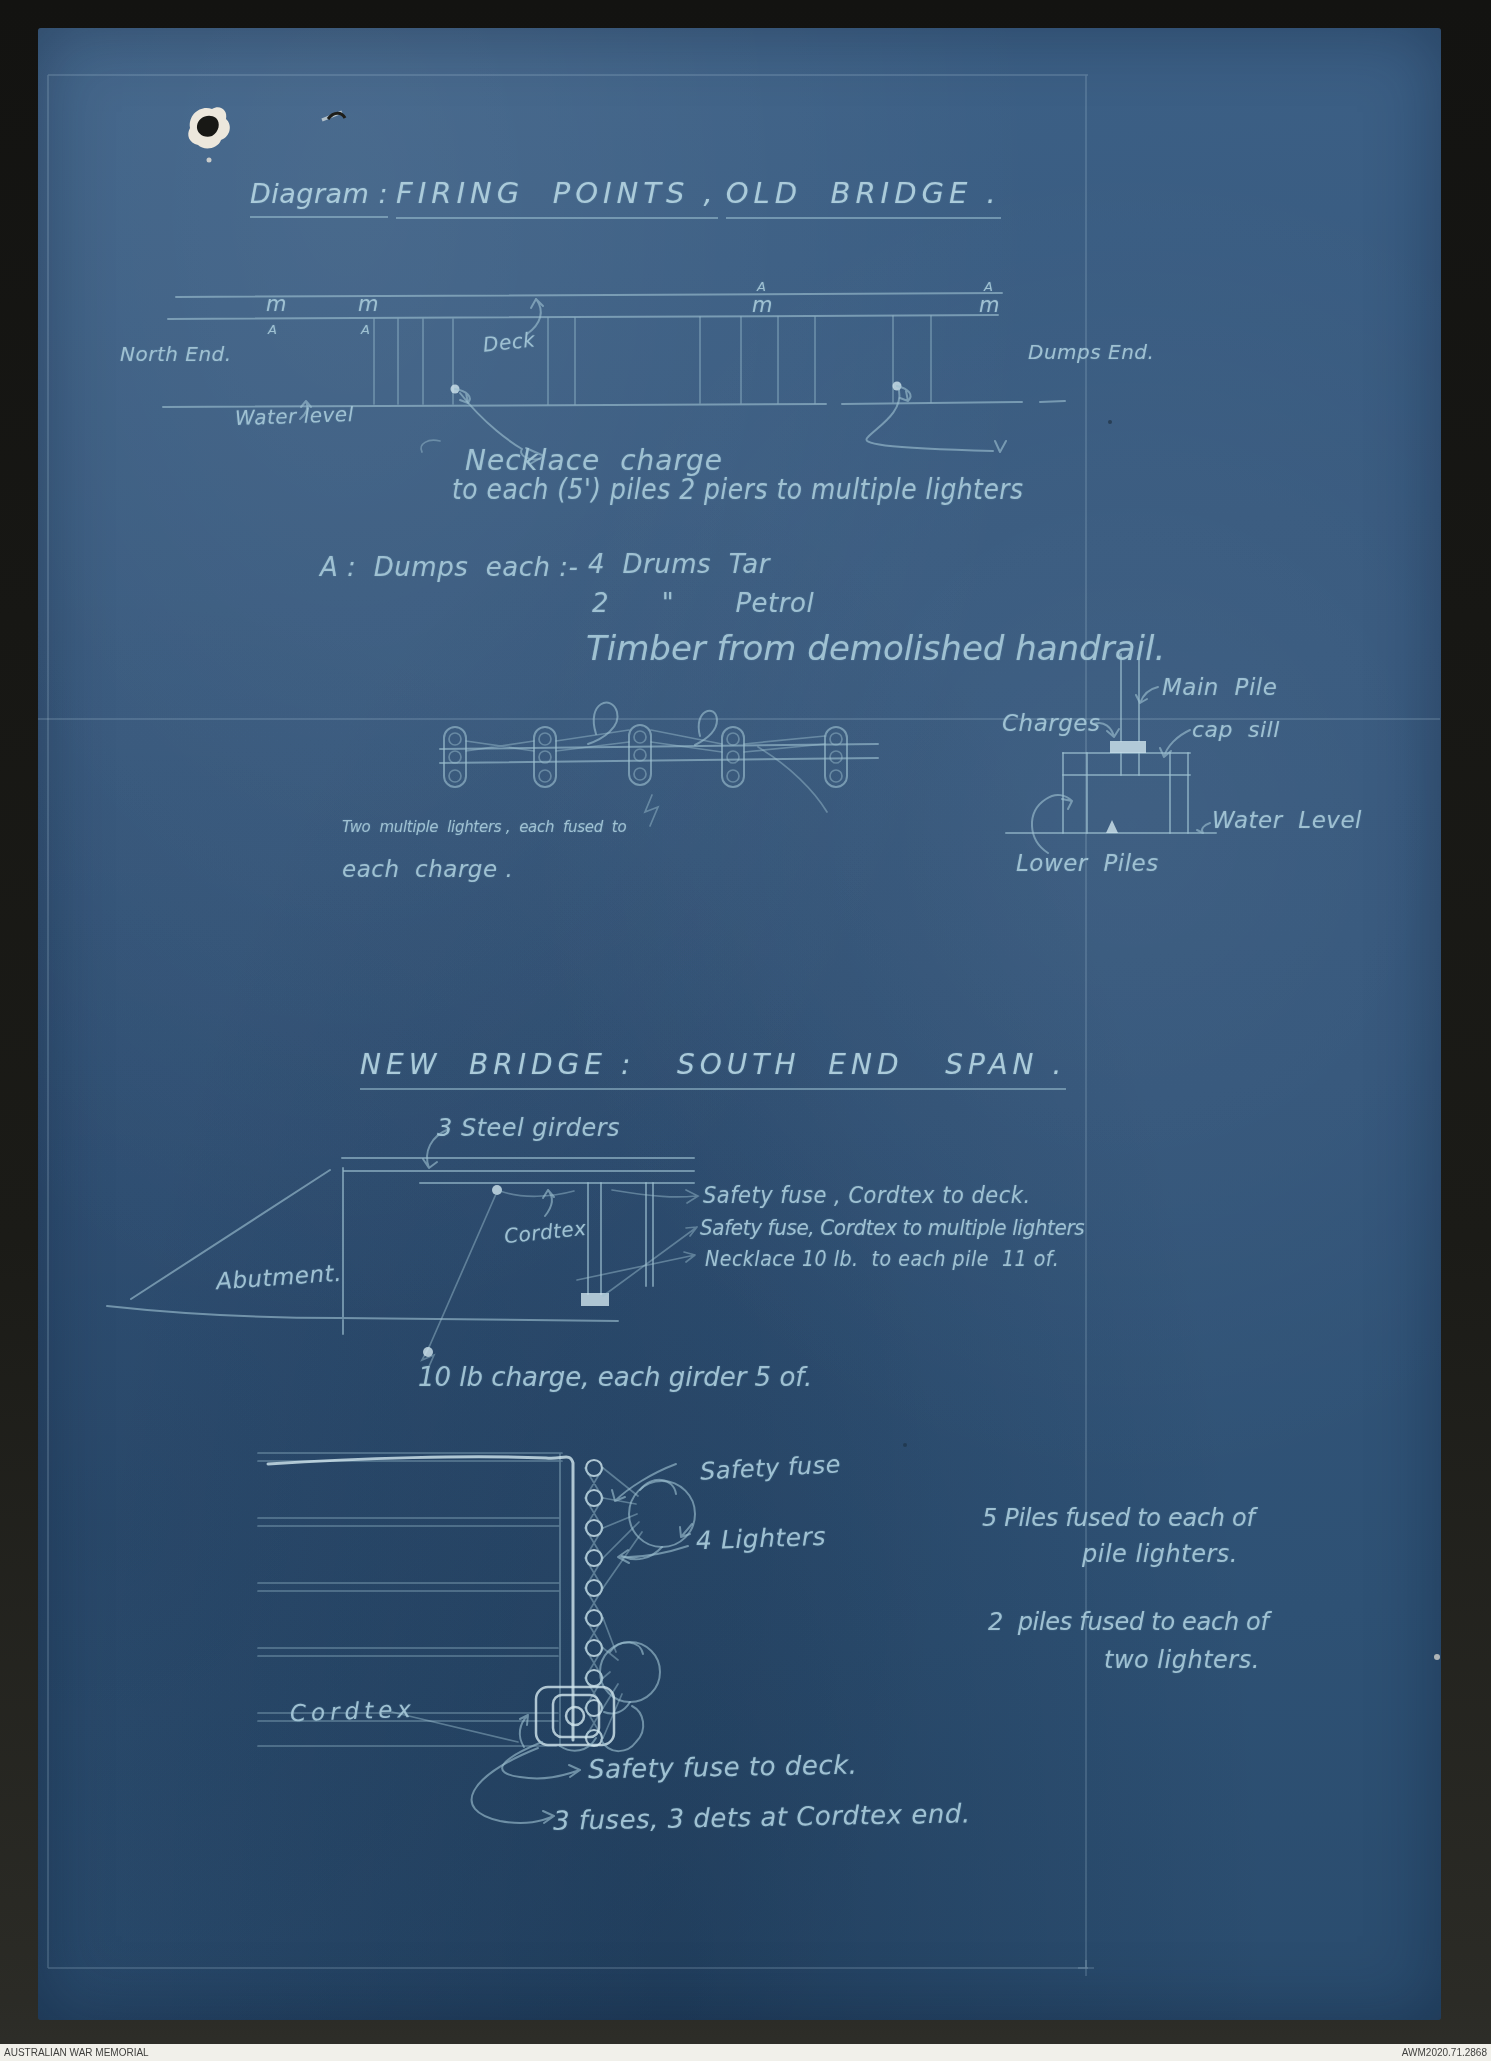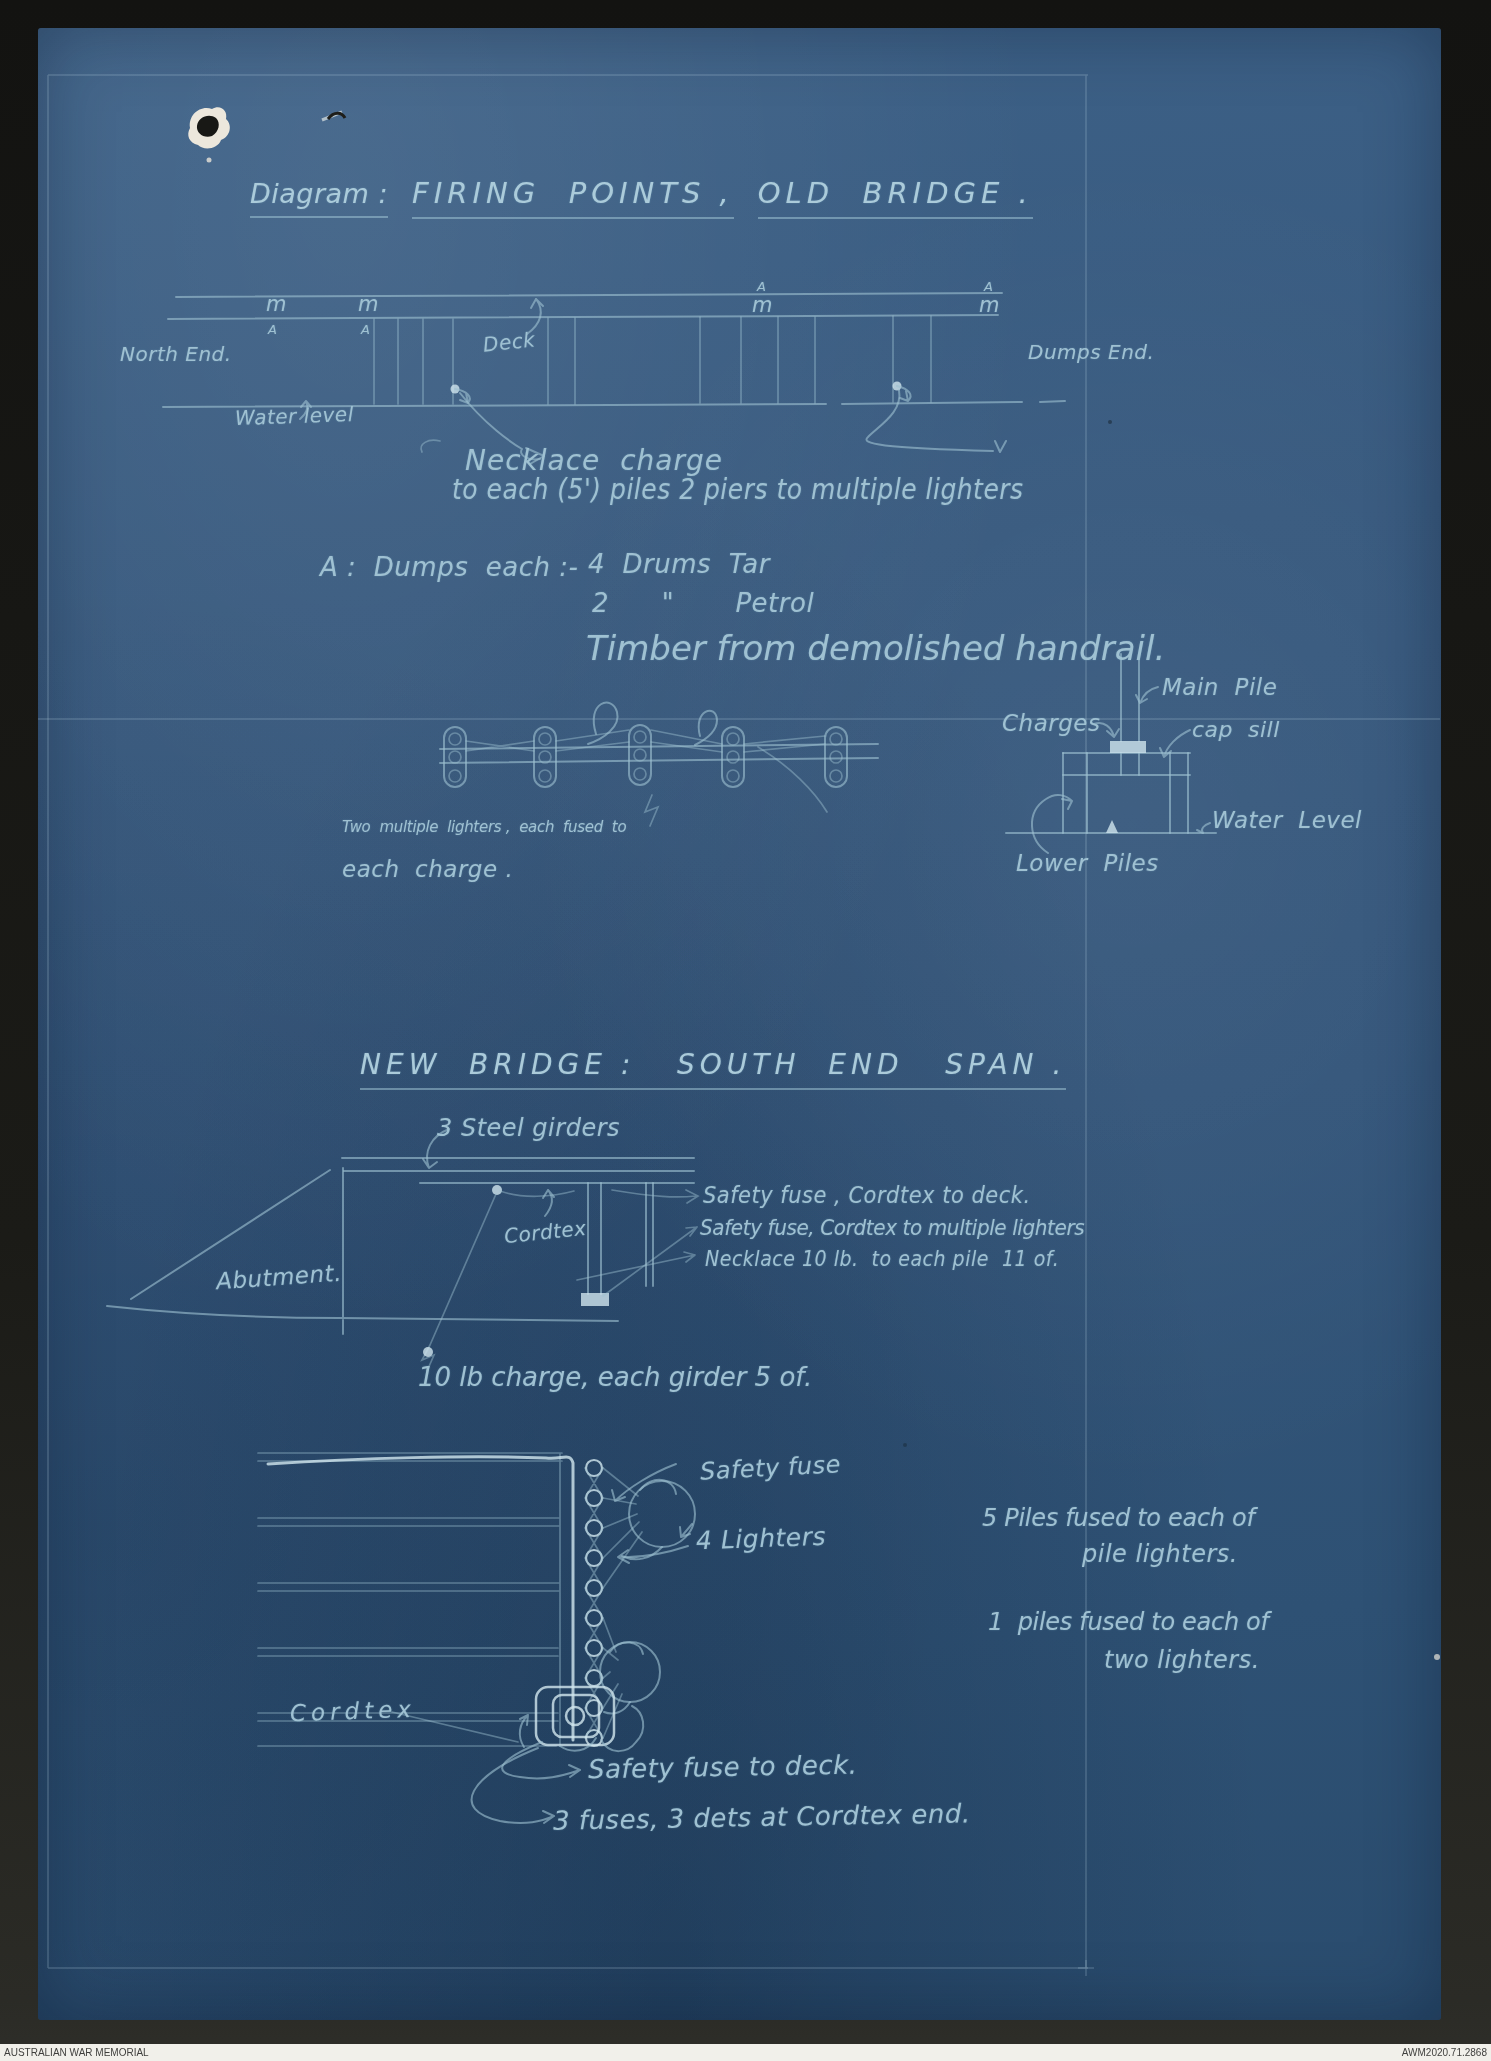--- a/index.html
+++ b/index.html
@@ -18,21 +18,21 @@
   .ink{stroke:#9dc0d0;stroke-opacity:.62;stroke-width:2;fill:none;stroke-linecap:round;stroke-linejoin:round;}
   .ink2{stroke:#9dc0d0;stroke-opacity:.45;stroke-width:1.7;fill:none;stroke-linecap:round;}
   .bright{stroke:#d2e7ef;stroke-opacity:.8;fill:none;stroke-linecap:round;stroke-linejoin:round;}
   .fillb{fill:#cfe5ee;fill-opacity:.8;stroke:none;}
   .faint{stroke:#b8d4e0;stroke-opacity:.25;stroke-width:1.5;fill:none;}
   .lbl{position:absolute;z-index:3;font-style:italic;color:#9fc1d2;white-space:pre;
        text-shadow:0 0 2px rgba(140,190,210,.38);letter-spacing:.5px;}
   .tall{transform:scaleY(1.1);transform-origin:left top;}
   .u{border-bottom:2px solid rgba(165,203,218,.5);padding-bottom:7px;}
   .hd{color:#abcbda;}
-  .titlerow{position:absolute;z-index:3;display:flex;gap:24px;align-items:baseline;}
+  .titlerow{position:absolute;z-index:3;display:flex;gap:8px;align-items:baseline;}
   .footer{position:absolute;left:0;bottom:0;width:100%;height:17px;background:#f1f0ea;z-index:5;
           display:flex;justify-content:space-between;align-items:center;padding:0 4px;box-sizing:border-box;
           font-family:"Liberation Sans",sans-serif;font-size:10px;color:#3f3f3d;letter-spacing:0;}
 </style>
 </head>
 <body>
 
 <div class="stage">
   <div class="paper"></div>
 
@@ -228,21 +228,21 @@
   <div class="lbl tall" style="left:705px;top:1246px;font-size:19px">Necklace 10 lb.  to each pile  11 of.</div>
   <div class="lbl" style="left:216px;top:1264px;font-size:23px;transform:rotate(-4deg)">Abutment.</div>
   <div class="lbl" style="left:504px;top:1220px;font-size:20px;transform:rotate(-6deg)">Cordtex</div>
   <div class="lbl" style="left:418px;top:1362px;font-size:26px;letter-spacing:0">10 lb charge, each girder 5 of.</div>
 
   <div class="lbl" style="left:700px;top:1454px;font-size:24px;transform:rotate(-3deg)">Safety fuse</div>
   <div class="lbl" style="left:696px;top:1524px;font-size:25px;transform:rotate(-2deg)">4 Lighters</div>
 
   <div class="lbl" style="left:982px;top:1504px;font-size:24px;letter-spacing:-0.3px">5 Piles fused to each of</div>
   <div class="lbl" style="left:1082px;top:1540px;font-size:24px">pile lighters.</div>
-  <div class="lbl" style="left:988px;top:1608px;font-size:24px;letter-spacing:-0.3px">1  piles fused to each of</div>
+  <div class="lbl" style="left:988px;top:1608px;font-size:24px;letter-spacing:-0.3px">2  piles fused to each of</div>
   <div class="lbl" style="left:1104px;top:1646px;font-size:24px">two lighters.</div>
 
   <div class="lbl" style="left:290px;top:1698px;font-size:23px;letter-spacing:5px;transform:rotate(-2deg)">Cordtex</div>
   <div class="lbl" style="left:588px;top:1752px;font-size:26px;transform:rotate(-1deg)">Safety fuse to deck.</div>
   <div class="lbl" style="left:553px;top:1802px;font-size:26px;transform:rotate(-1deg)">3 fuses, 3 dets at Cordtex end.</div>
 
   <div class="footer">
     <span>AUSTRALIAN WAR MEMORIAL</span>
     <span>AWM2020.71.2868</span>
   </div>

